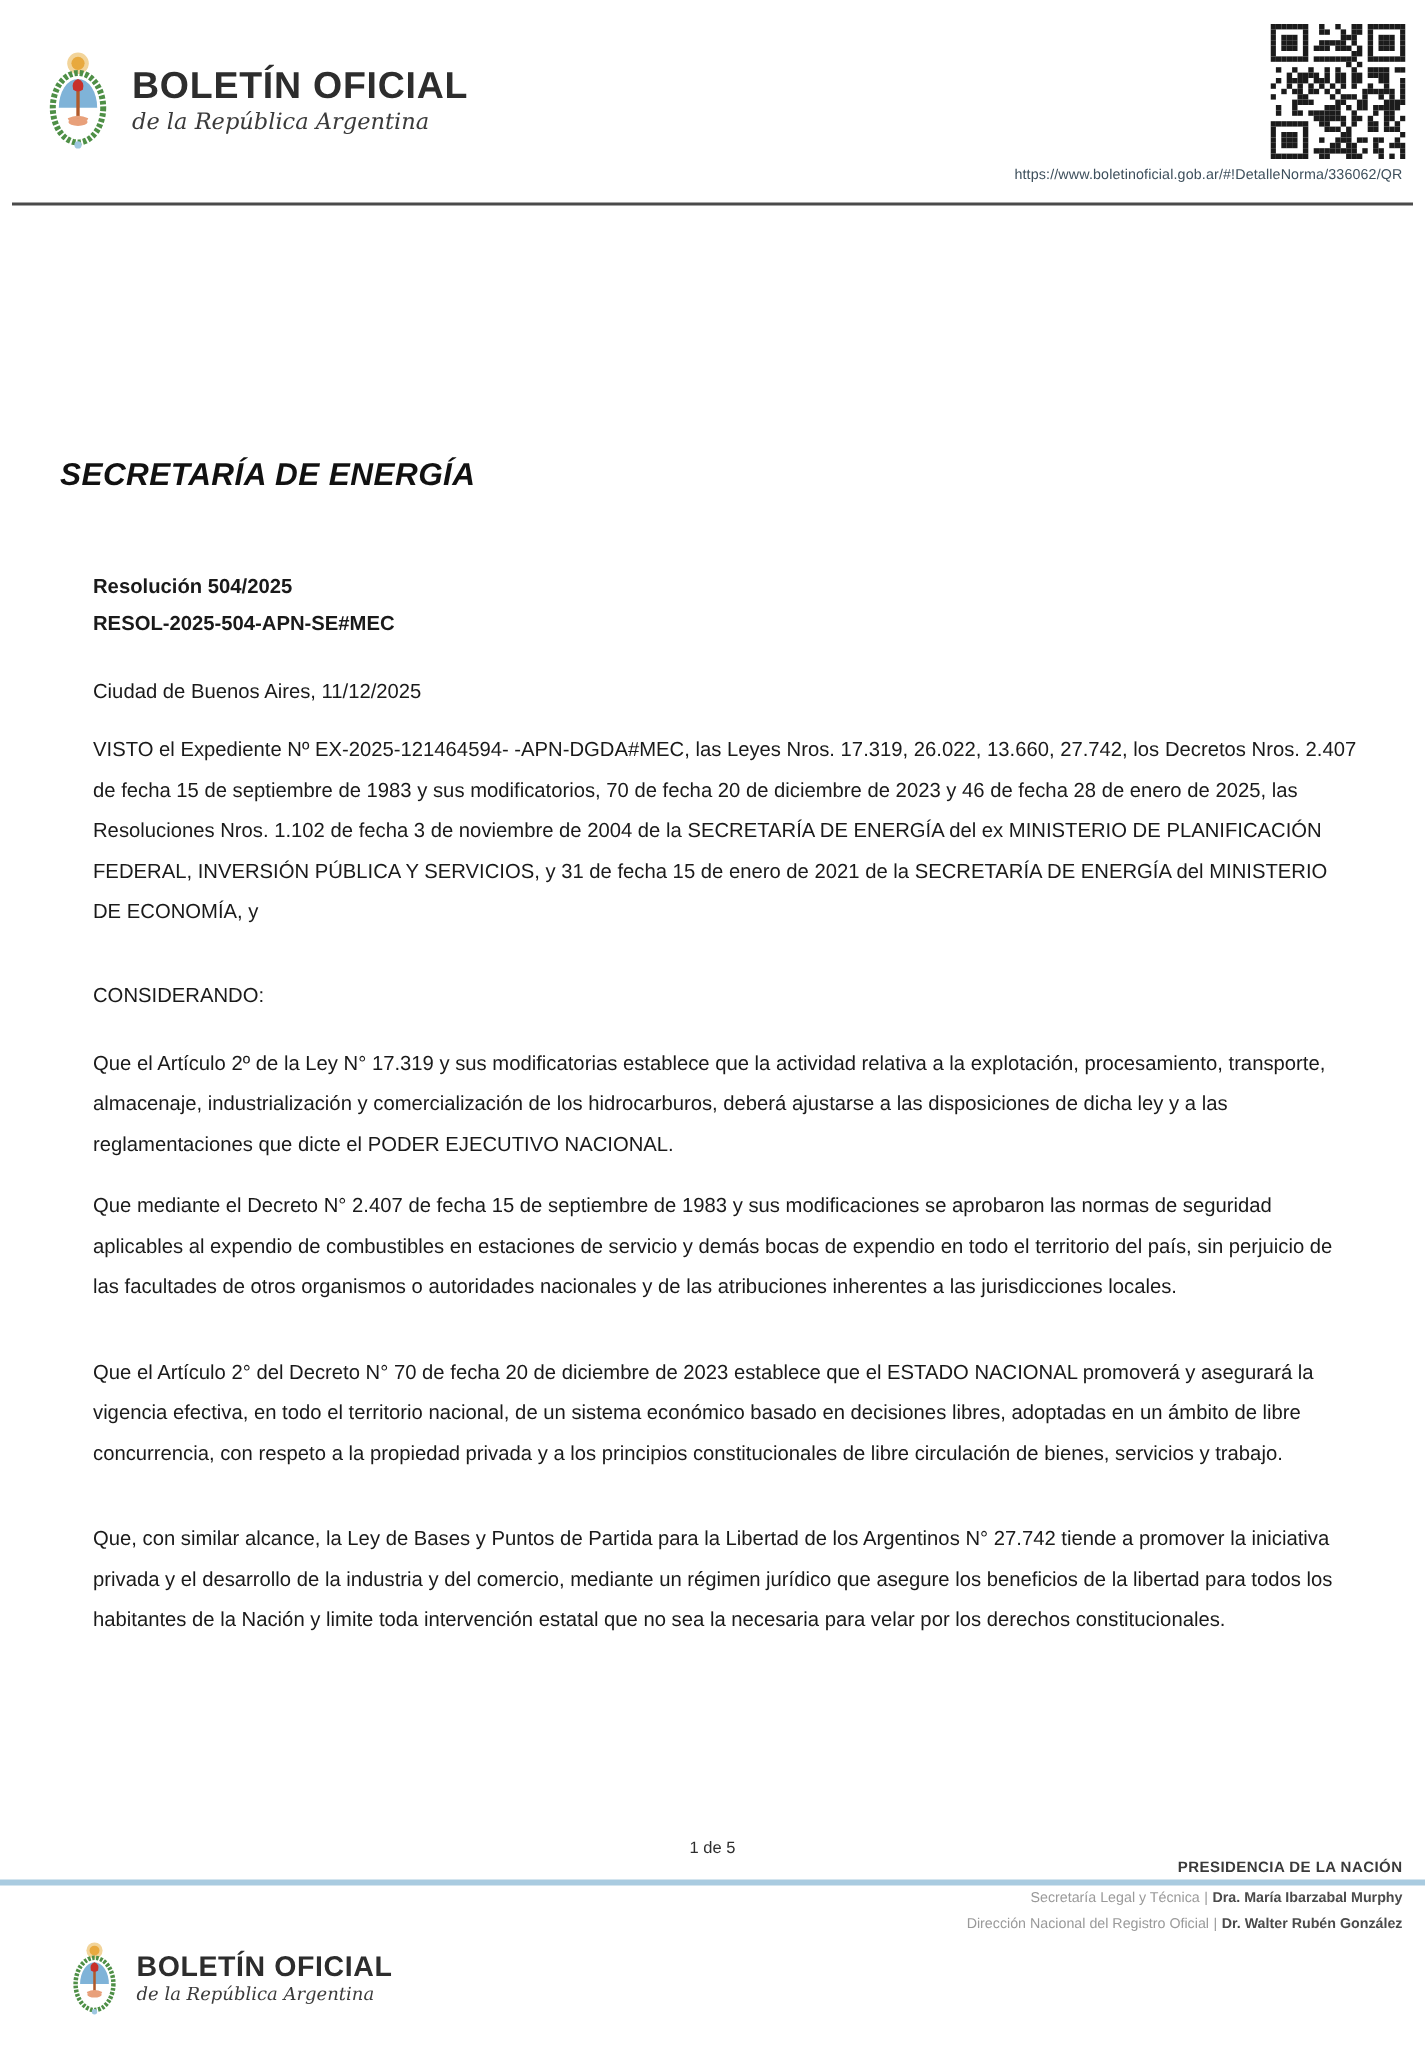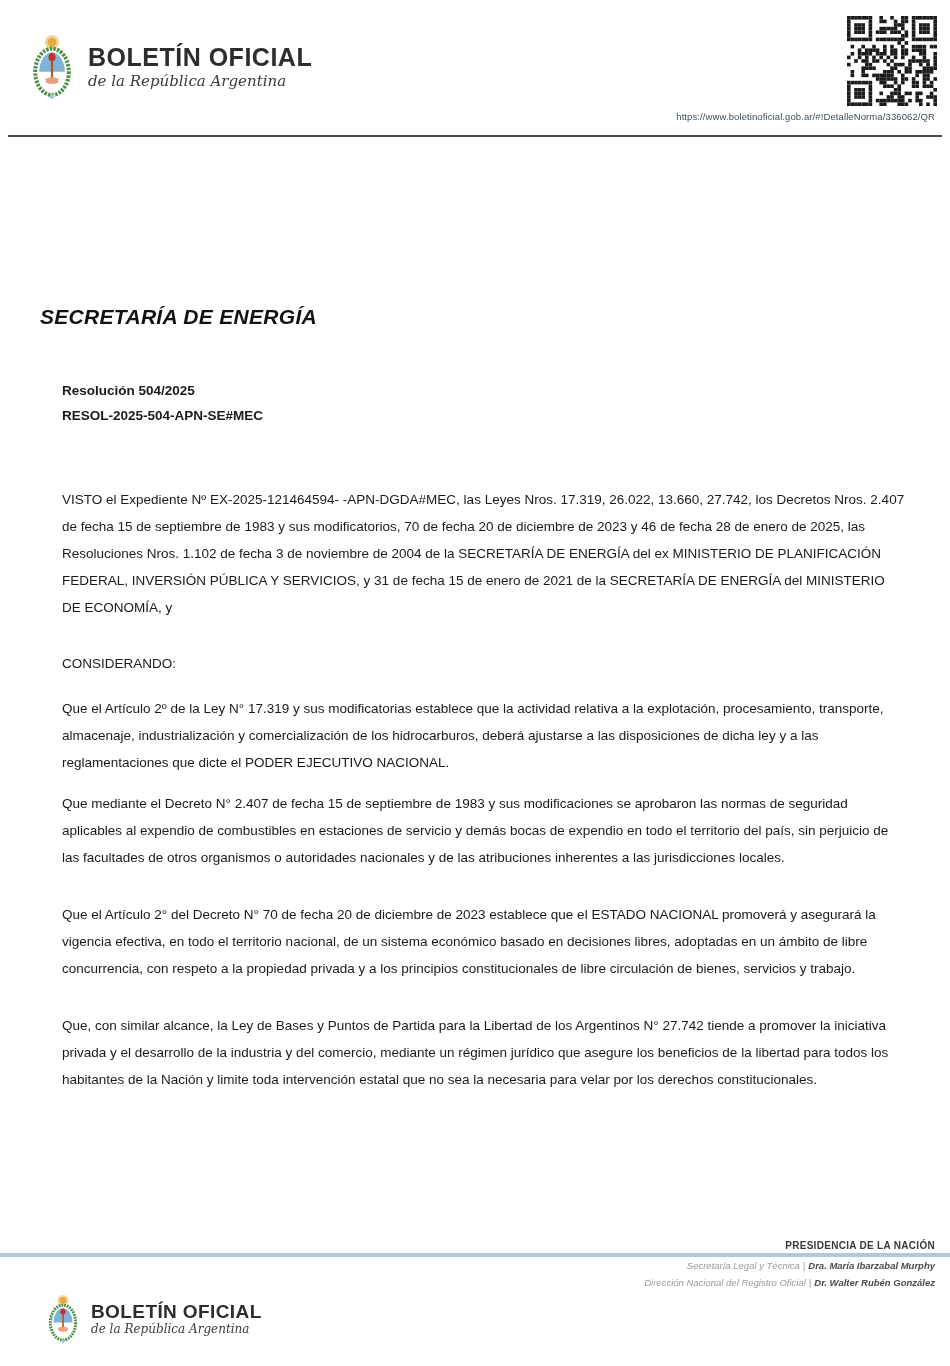--- a/index.html
+++ b/index.html
@@ -24,21 +24,21 @@
   .h-secretariat{position:absolute;left:40px;top:305px;font-size:21px;font-weight:bold;color:#111;letter-spacing:.3px;font-style:italic;}
   .doc-line{position:absolute;left:62px;width:845px;font-size:13.5px;line-height:18px;}
   .bold{font-weight:bold;}
   .para{position:absolute;left:62px;width:845px;font-size:13.5px;line-height:27px;text-align:left;}
   .page-num{position:absolute;left:0;width:950px;top:1226px;text-align:center;font-size:11px;color:#2e2e2e;}
   .foot-rule{position:absolute;left:0;right:0;top:1253px;height:4px;background:#a9cbe0;}
   
   .foot-brand{position:absolute;left:45px;top:1290px;display:flex;align-items:center;}
   .foot-right{position:absolute;right:15px;top:1240px;text-align:right;}
   .presidency{font-size:10px;font-weight:bold;color:#3a3a3a;letter-spacing:.3px;margin-bottom:9px;}
-  .cred-line{font-size:9.5px;color:#9a9a9a;margin-bottom:6px;font-style:italic;}
+  .cred-line{font-size:9.5px;color:#9a9a9a;margin-bottom:6px;}
   .cred-line .name{color:#4a4a4a;font-weight:bold;}
   .cred-line .div{color:#9a9a9a;padding:0 3px;}
 </style>
 </head>
 <body>
 
 <div class="page">
 
   <div class="masthead">
     <span class="escudo">
@@ -388,28 +388,30 @@
         </g>
       </svg>
     </div>
   <div class="qr-url">https://www.boletinoficial.gob.ar/#!DetalleNorma/336062/QR</div>
   <div class="head-rule"></div>
 
   <div class="h-secretariat">SECRETARÍA DE ENERGÍA</div>
 
   <div class="doc-line bold" style="top:382px;">Resolución 504/2025</div>
   <div class="doc-line bold" style="top:407px;">RESOL-2025-504-APN-SE#MEC</div>
+  <div class="doc-line" style="top:452px;">Ciudad de Buenos Aires, 11/12/2025</div>
 
   <div class="para" style="top:486px;">VISTO el Expediente Nº EX-2025-121464594- -APN-DGDA#MEC, las Leyes Nros. 17.319, 26.022, 13.660, 27.742, los Decretos Nros. 2.407 de fecha 15 de septiembre de 1983 y sus modificatorios, 70 de fecha 20 de diciembre de 2023 y 46 de fecha 28 de enero de 2025, las Resoluciones Nros. 1.102 de fecha 3 de noviembre de 2004 de la SECRETARÍA DE ENERGÍA del ex MINISTERIO DE PLANIFICACIÓN FEDERAL, INVERSIÓN PÚBLICA Y SERVICIOS, y 31 de fecha 15 de enero de 2021 de la SECRETARÍA DE ENERGÍA del MINISTERIO DE ECONOMÍA, y</div>
   <div class="para" style="top:650px;">CONSIDERANDO:</div>
   <div class="para" style="top:695px;">Que el Artículo 2º de la Ley N° 17.319 y sus modificatorias establece que la actividad relativa a la explotación, procesamiento, transporte, almacenaje, industrialización y comercialización de los hidrocarburos, deberá ajustarse a las disposiciones de dicha ley y a las reglamentaciones que dicte el PODER EJECUTIVO NACIONAL.</div>
   <div class="para" style="top:790px;">Que mediante el Decreto N° 2.407 de fecha 15 de septiembre de 1983 y sus modificaciones se aprobaron las normas de seguridad aplicables al expendio de combustibles en estaciones de servicio y demás bocas de expendio en todo el territorio del país, sin perjuicio de las facultades de otros organismos o autoridades nacionales y de las atribuciones inherentes a las jurisdicciones locales.</div>
   <div class="para" style="top:901px;">Que el Artículo 2° del Decreto N° 70 de fecha 20 de diciembre de 2023 establece que el ESTADO NACIONAL promoverá y asegurará la vigencia efectiva, en todo el territorio nacional, de un sistema económico basado en decisiones libres, adoptadas en un ámbito de libre concurrencia, con respeto a la propiedad privada y a los principios constitucionales de libre circulación de bienes, servicios y trabajo.</div>
   <div class="para" style="top:1012px;">Que, con similar alcance, la Ley de Bases y Puntos de Partida para la Libertad de los Argentinos N° 27.742 tiende a promover la iniciativa privada y el desarrollo de la industria y del comercio, mediante un régimen jurídico que asegure los beneficios de la libertad para todos los habitantes de la Nación y limite toda intervención estatal que no sea la necesaria para velar por los derechos constitucionales.</div>
 
+  <div class="page-num">1 de 5</div>
 
   <div class="foot-rule"></div>
 
   <div class="foot-brand">
     <span class="escudo-sm">
       <svg viewBox="0 0 60 84" width="36" height="58">
         <circle cx="30" cy="11" r="9" fill="#f2d49a"></circle>
         <circle cx="30" cy="11" r="5.5" fill="#e8a93e"></circle>
         <ellipse cx="30" cy="48" rx="21" ry="29" fill="none" stroke="#4e8f46" stroke-width="5" stroke-dasharray="3,1.6"></ellipse>
         <ellipse cx="30" cy="48" rx="16" ry="24" fill="#ffffff"></ellipse>

